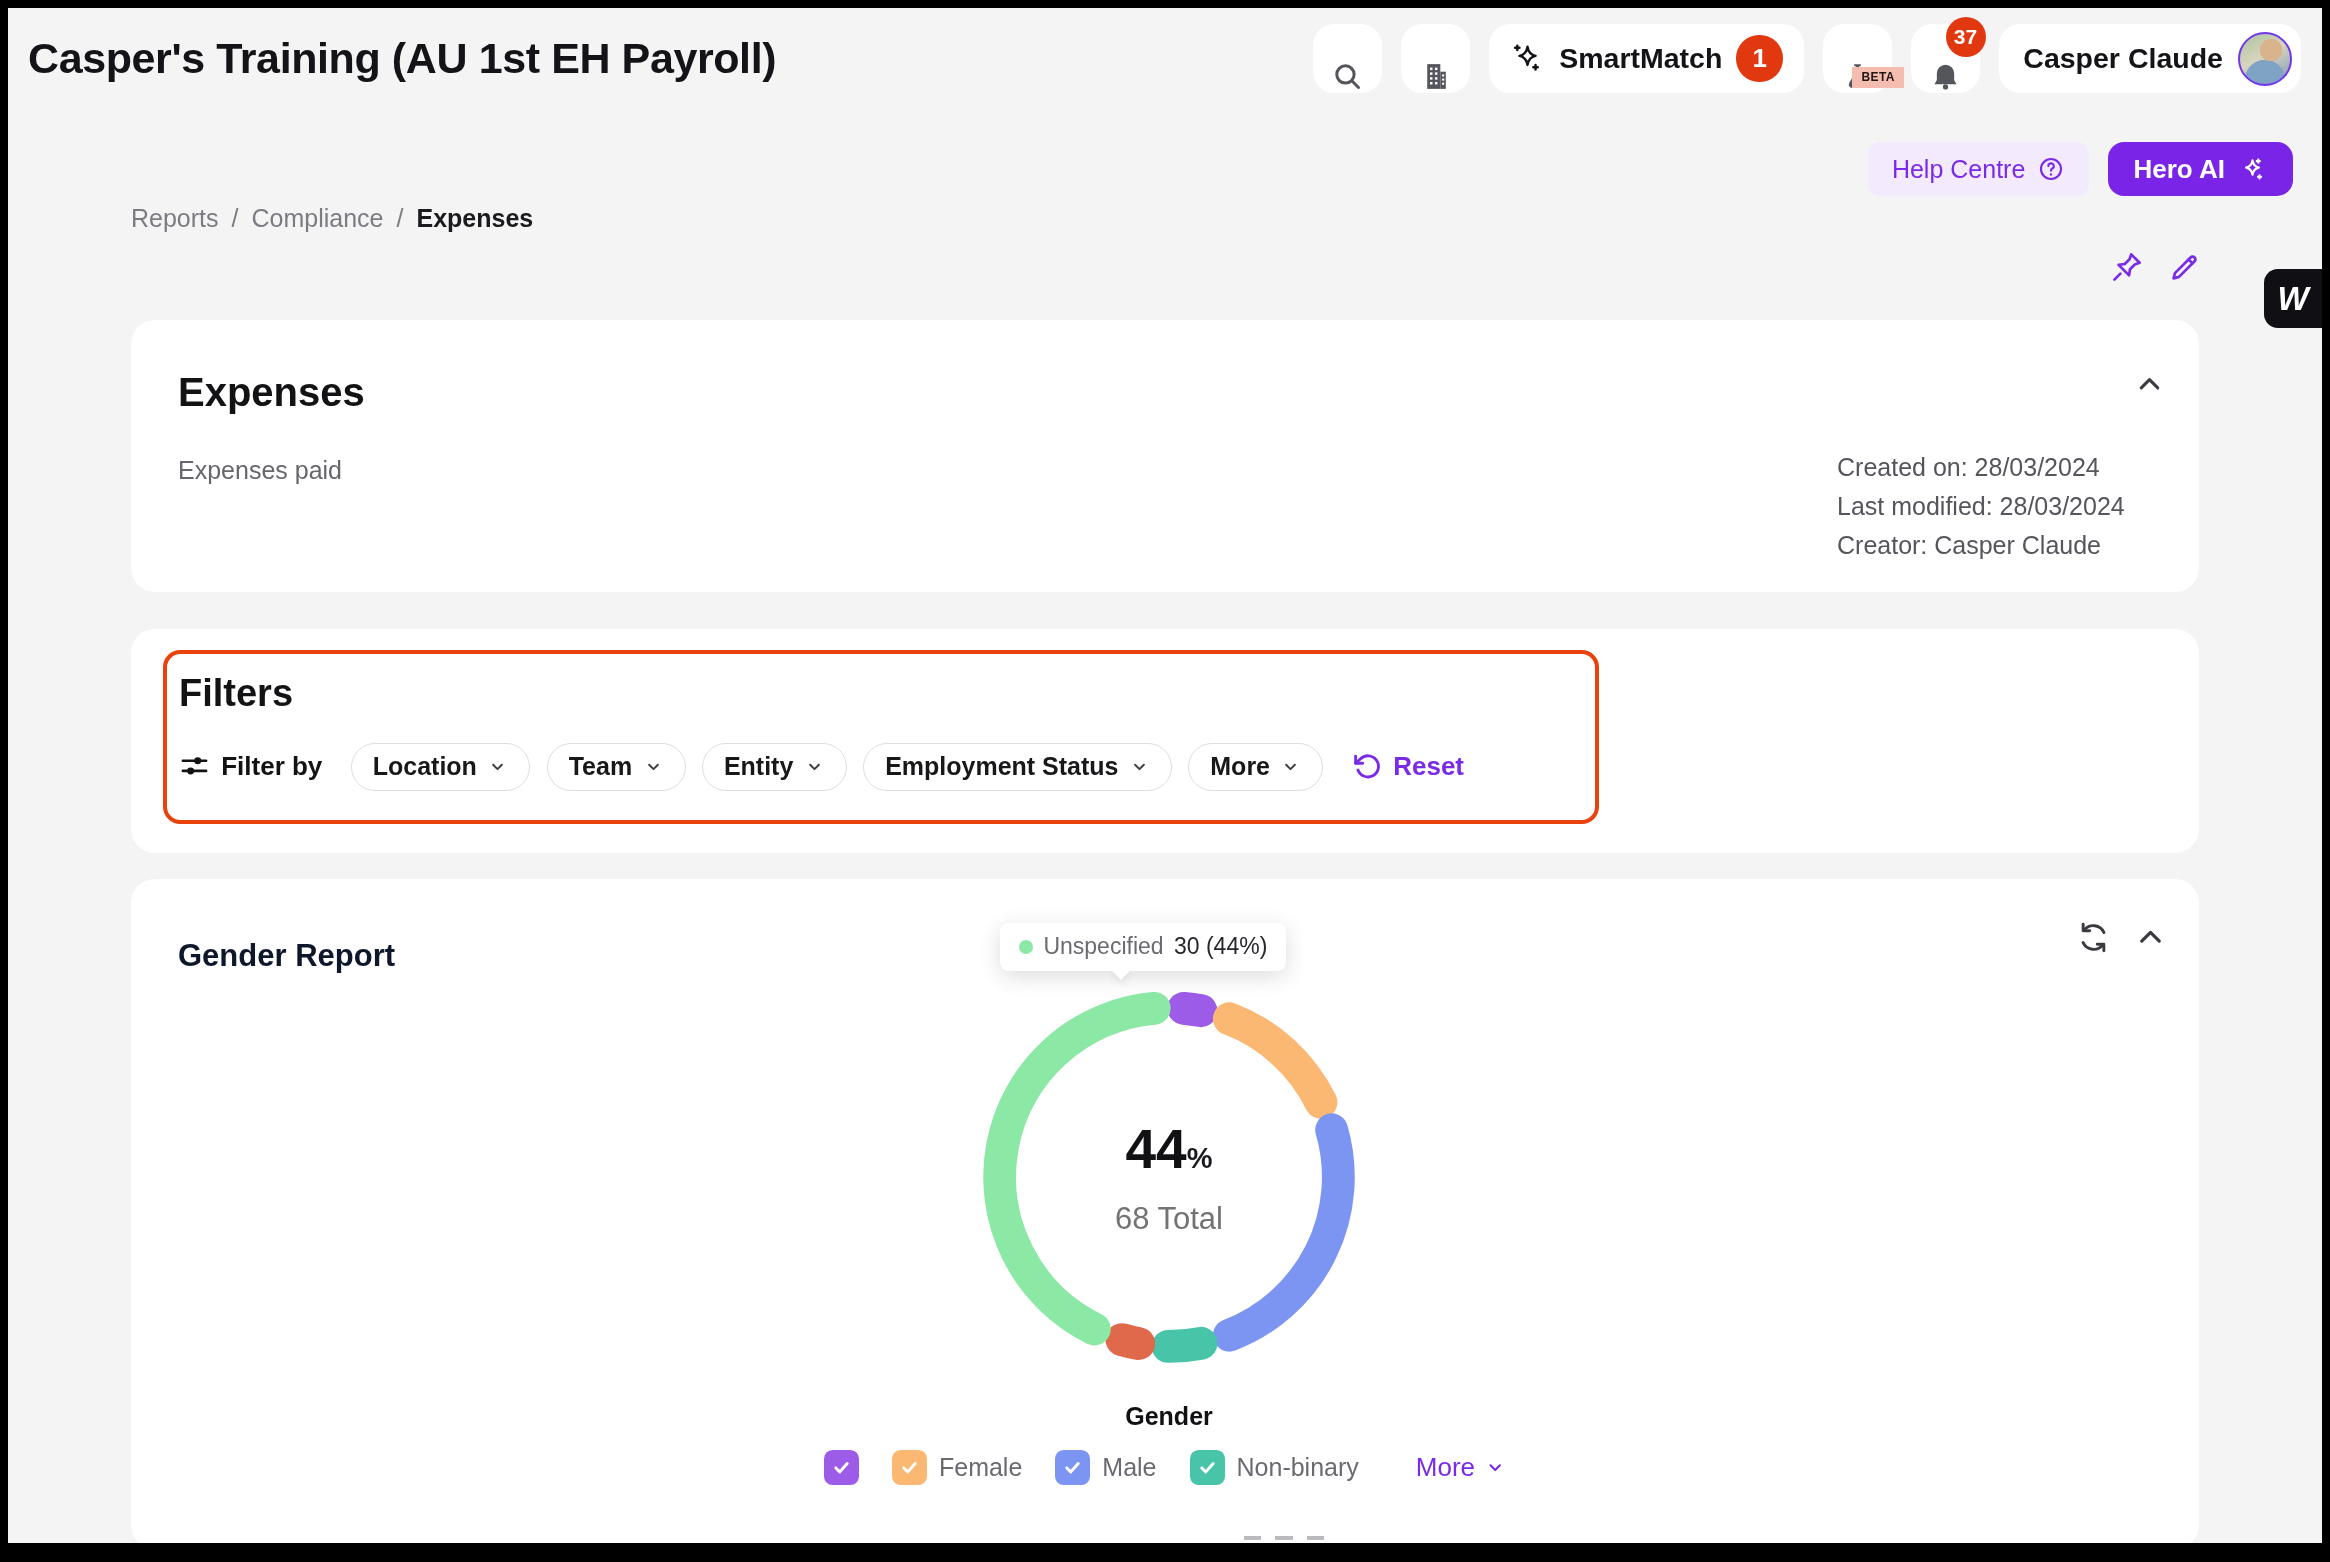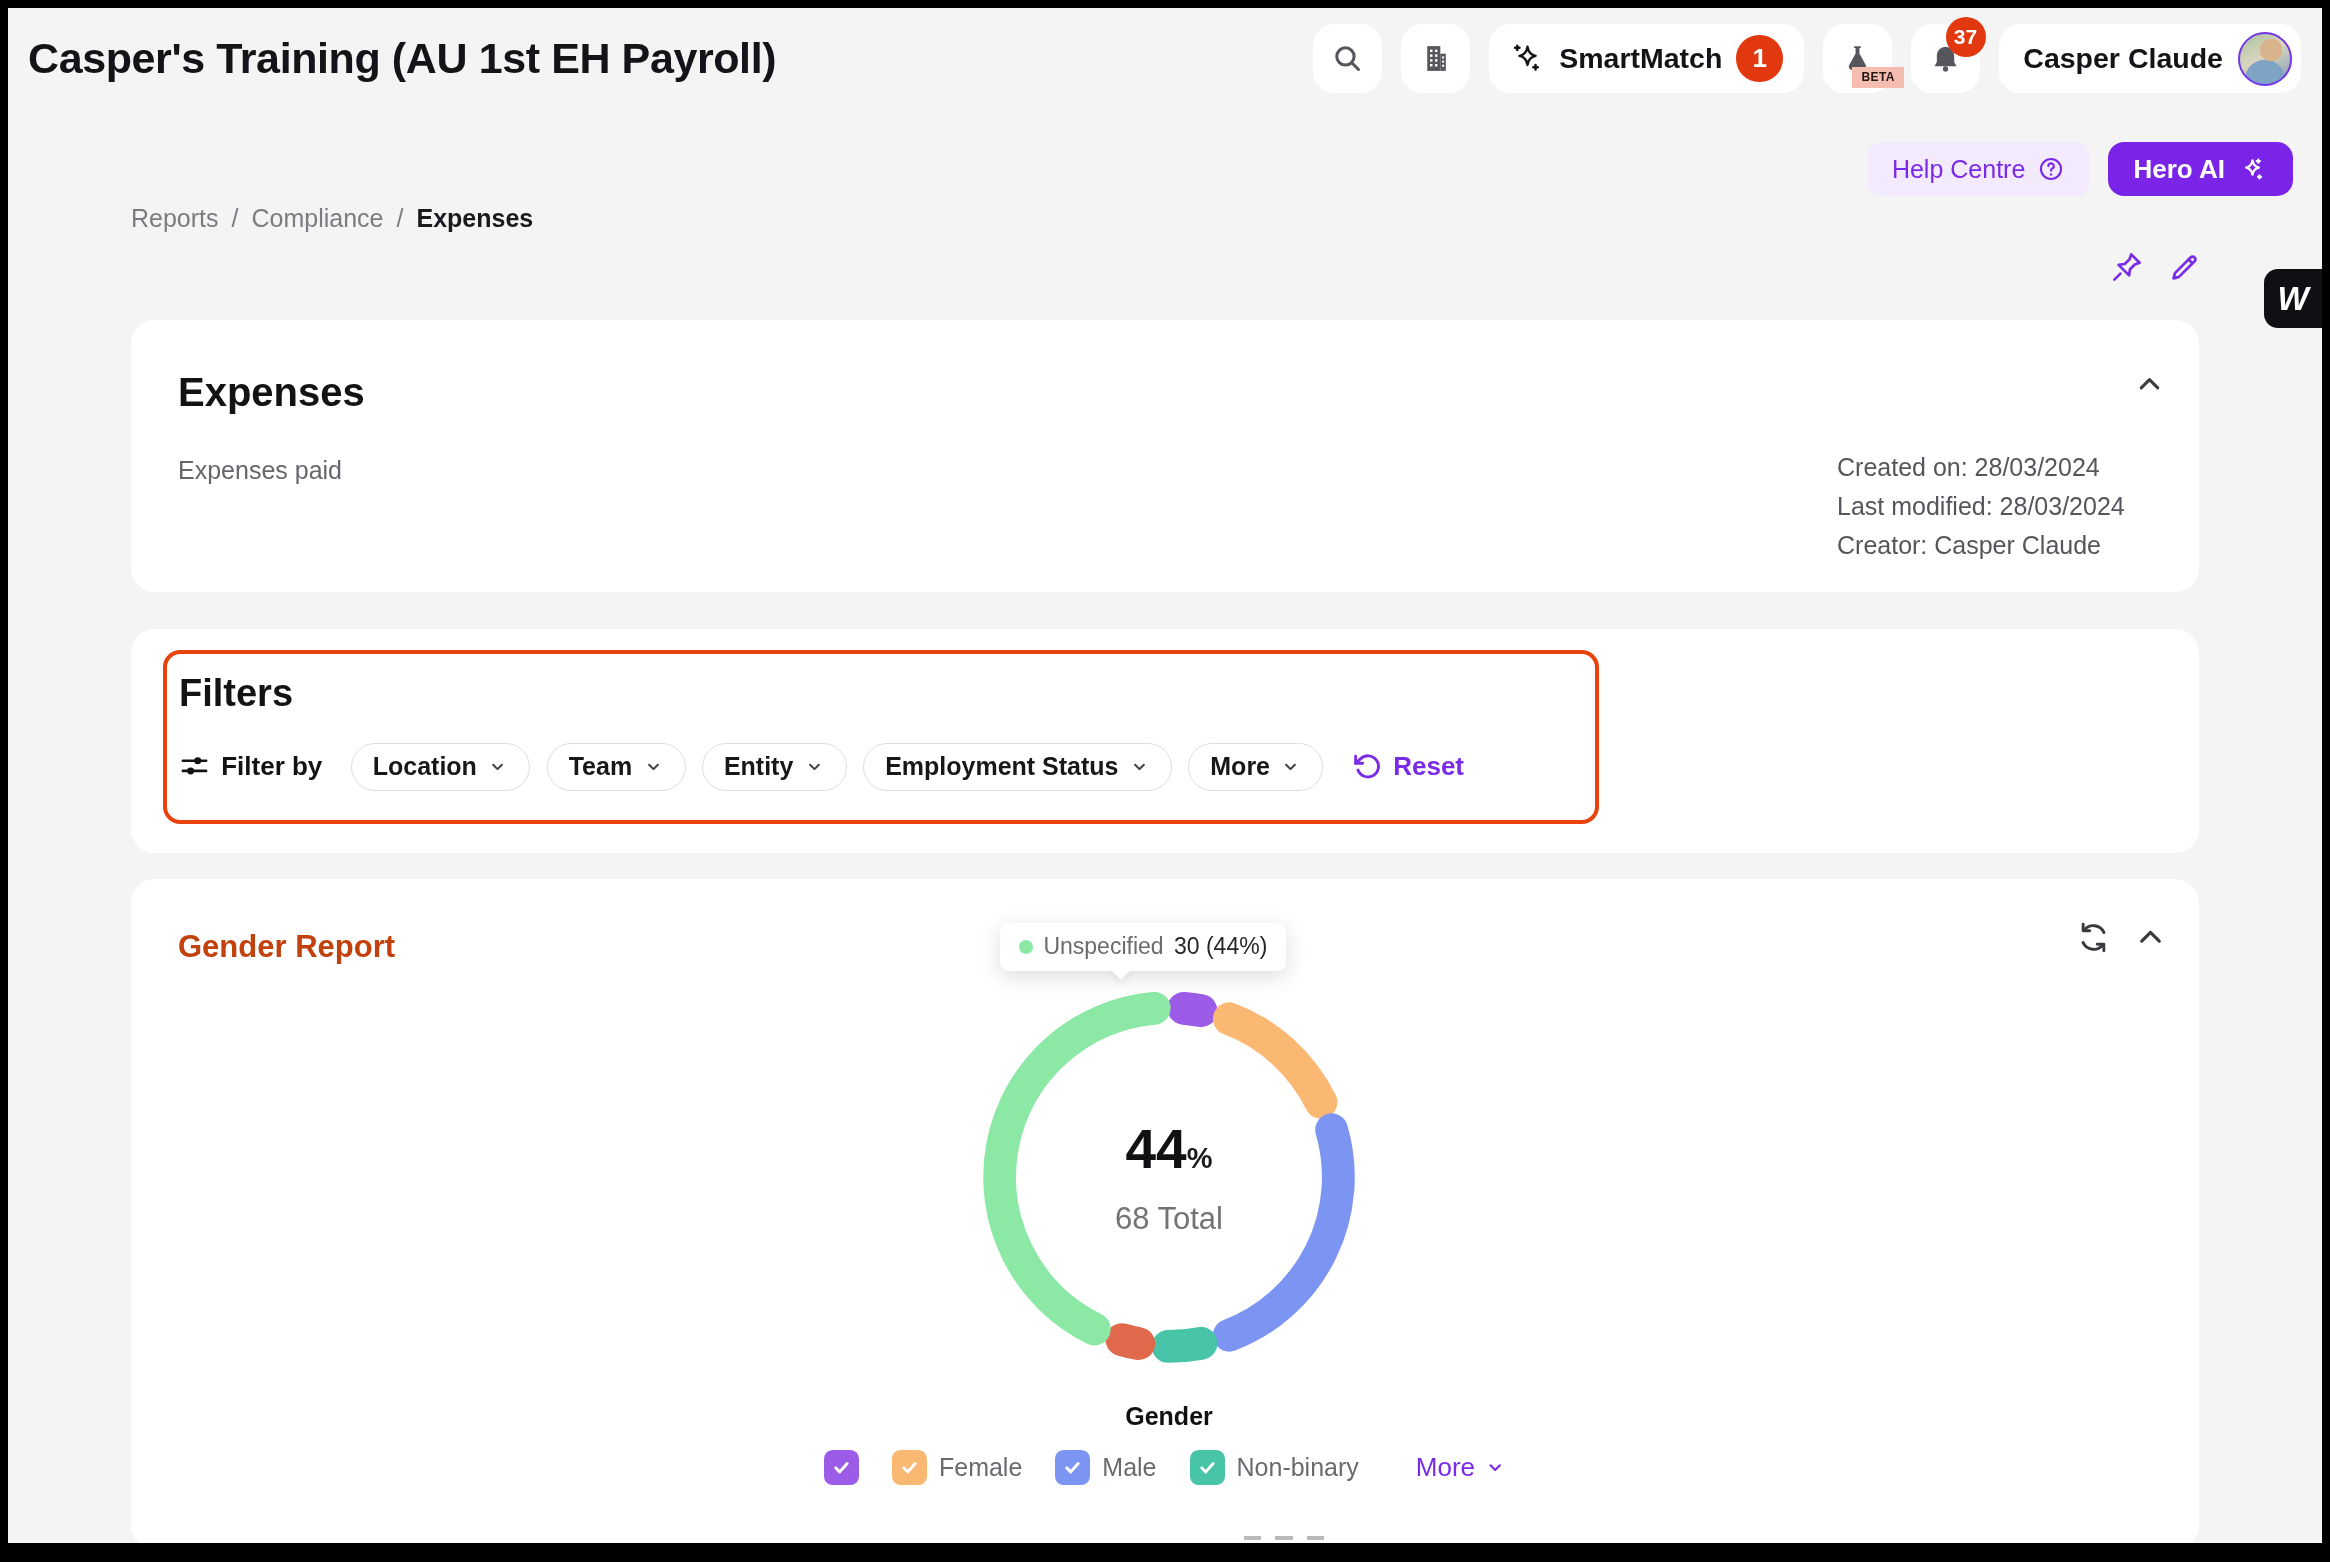--- a/index.html
+++ b/index.html
@@ -17,21 +17,21 @@
   .topbar{
     display:flex; align-items:center; justify-content:space-between;
     padding:16px 21px 0 20px; height:85px;
   }
   .topbar h1{
     font-size:43px; font-weight:700; color:#141418; letter-spacing:-0.4px;
   }
   .topbar-actions{ display:flex; align-items:center; gap:19px; }
   .iconbtn{
     width:69px; height:69px; border:none; background:#fff; border-radius:21px;
-    display:flex; align-items:center; justify-content:center; cursor:pointer;
+    display:flex; align-items:flex-end; justify-content:center; cursor:pointer;
     color:#55555C; position:relative; flex:0 0 auto;
   }
   .iconbtn svg{ width:33px; height:33px; }
   .smartmatch{
     height:69px; border:none; background:#fff; border-radius:21px;
     display:flex; align-items:center; gap:14px; padding:0 21px 0 21px;
     font-family:inherit; cursor:pointer;
   }
   .smartmatch .sm-label{ font-size:28.5px; font-weight:700; color:#141418; }
   .smartmatch svg{ width:35px; height:35px; color:#141418; }
@@ -140,21 +140,21 @@
   }
   .chip svg{ width:21px; height:21px; color:#3F3F46; }
   .reset{
     border:none; background:none; display:flex; align-items:center; gap:10.4px;
     color:#7A2BE8; font-family:inherit; font-size:26px; font-weight:700;
     margin-left:12px; cursor:pointer;
   }
   .reset svg{ width:31px; height:31px; }
 
   .card-gender{ margin-top:26px; height:670px; padding:43px 47px; overflow:hidden; }
-  .card-gender h2{ font-size:31px; font-weight:700; color:#c2410c; margin-top:7px; }
+  .card-gender h2{ font-size:31px; font-weight:700; color:#0f172a; margin-top:16px; }
   .card-icons{
     position:absolute; top:41px; right:31px; display:flex; gap:22.4px; color:#3A3A40;
   }
   .card-icons svg{ width:35px; height:35px; cursor:pointer; }
 
   .tooltip{
     position:absolute; left:869px; top:44px; height:48px;
     background:#fff; border-radius:8.6px;
     box-shadow:0 5.2px 22.4px rgba(0,0,0,.14);
     display:flex; align-items:center; gap:10.4px; padding:0 19px;

